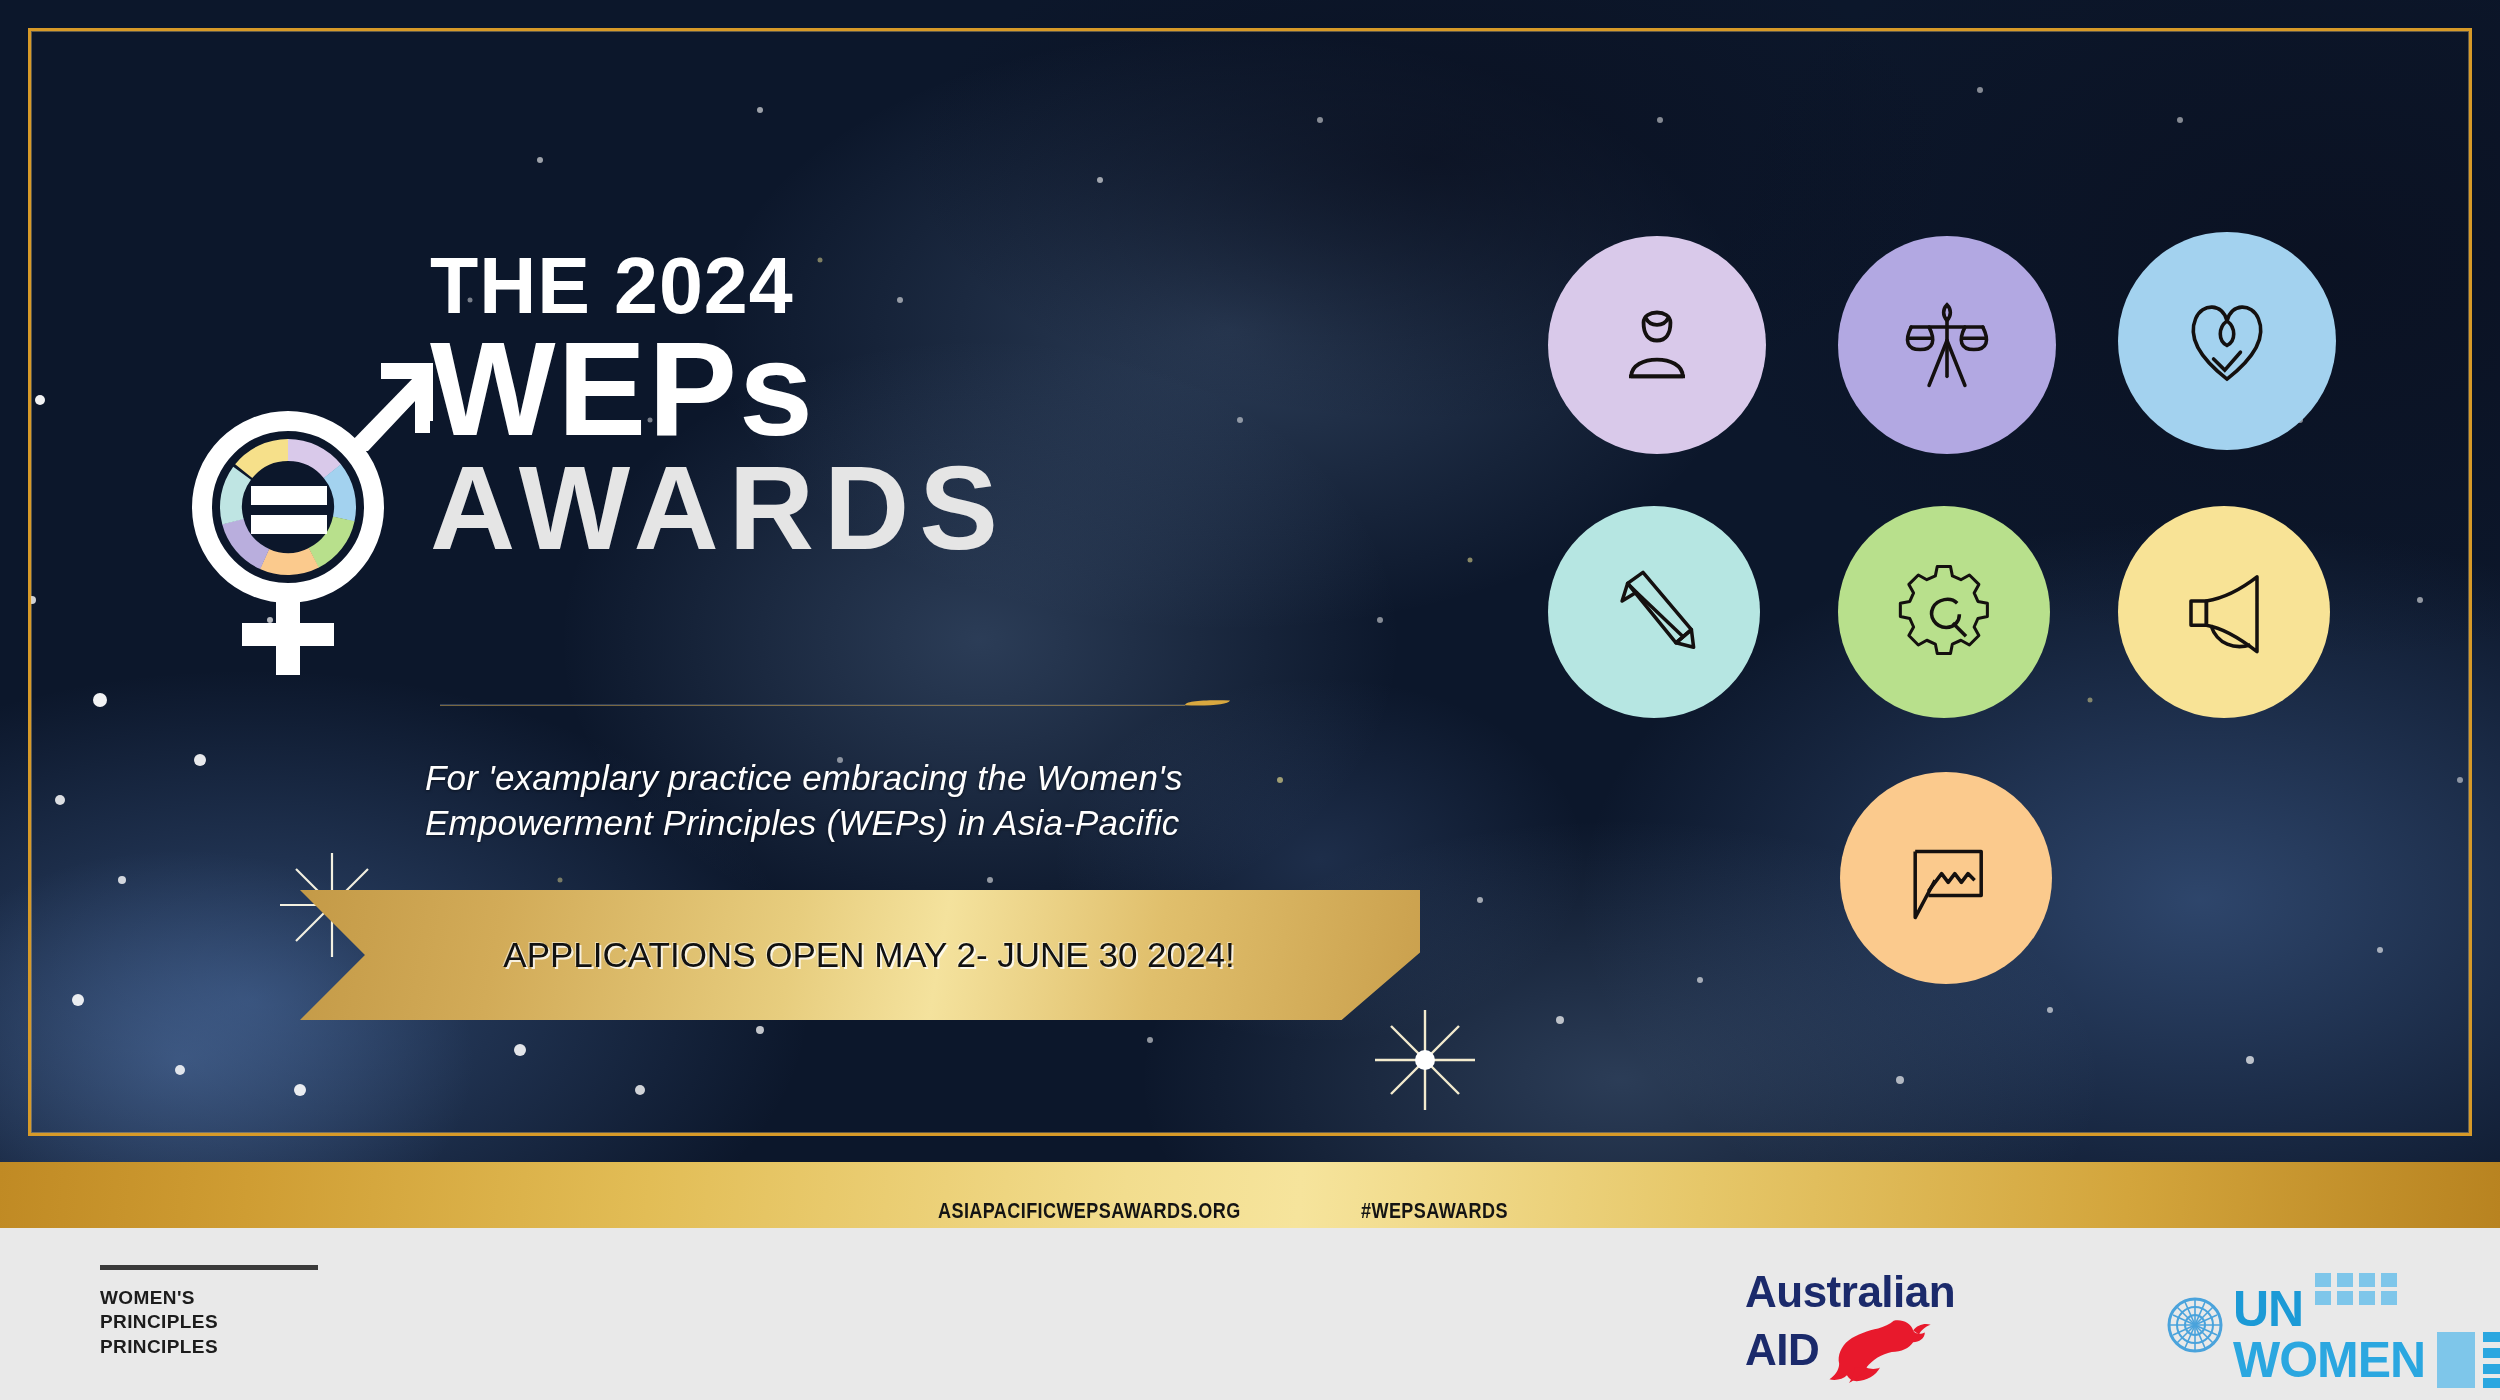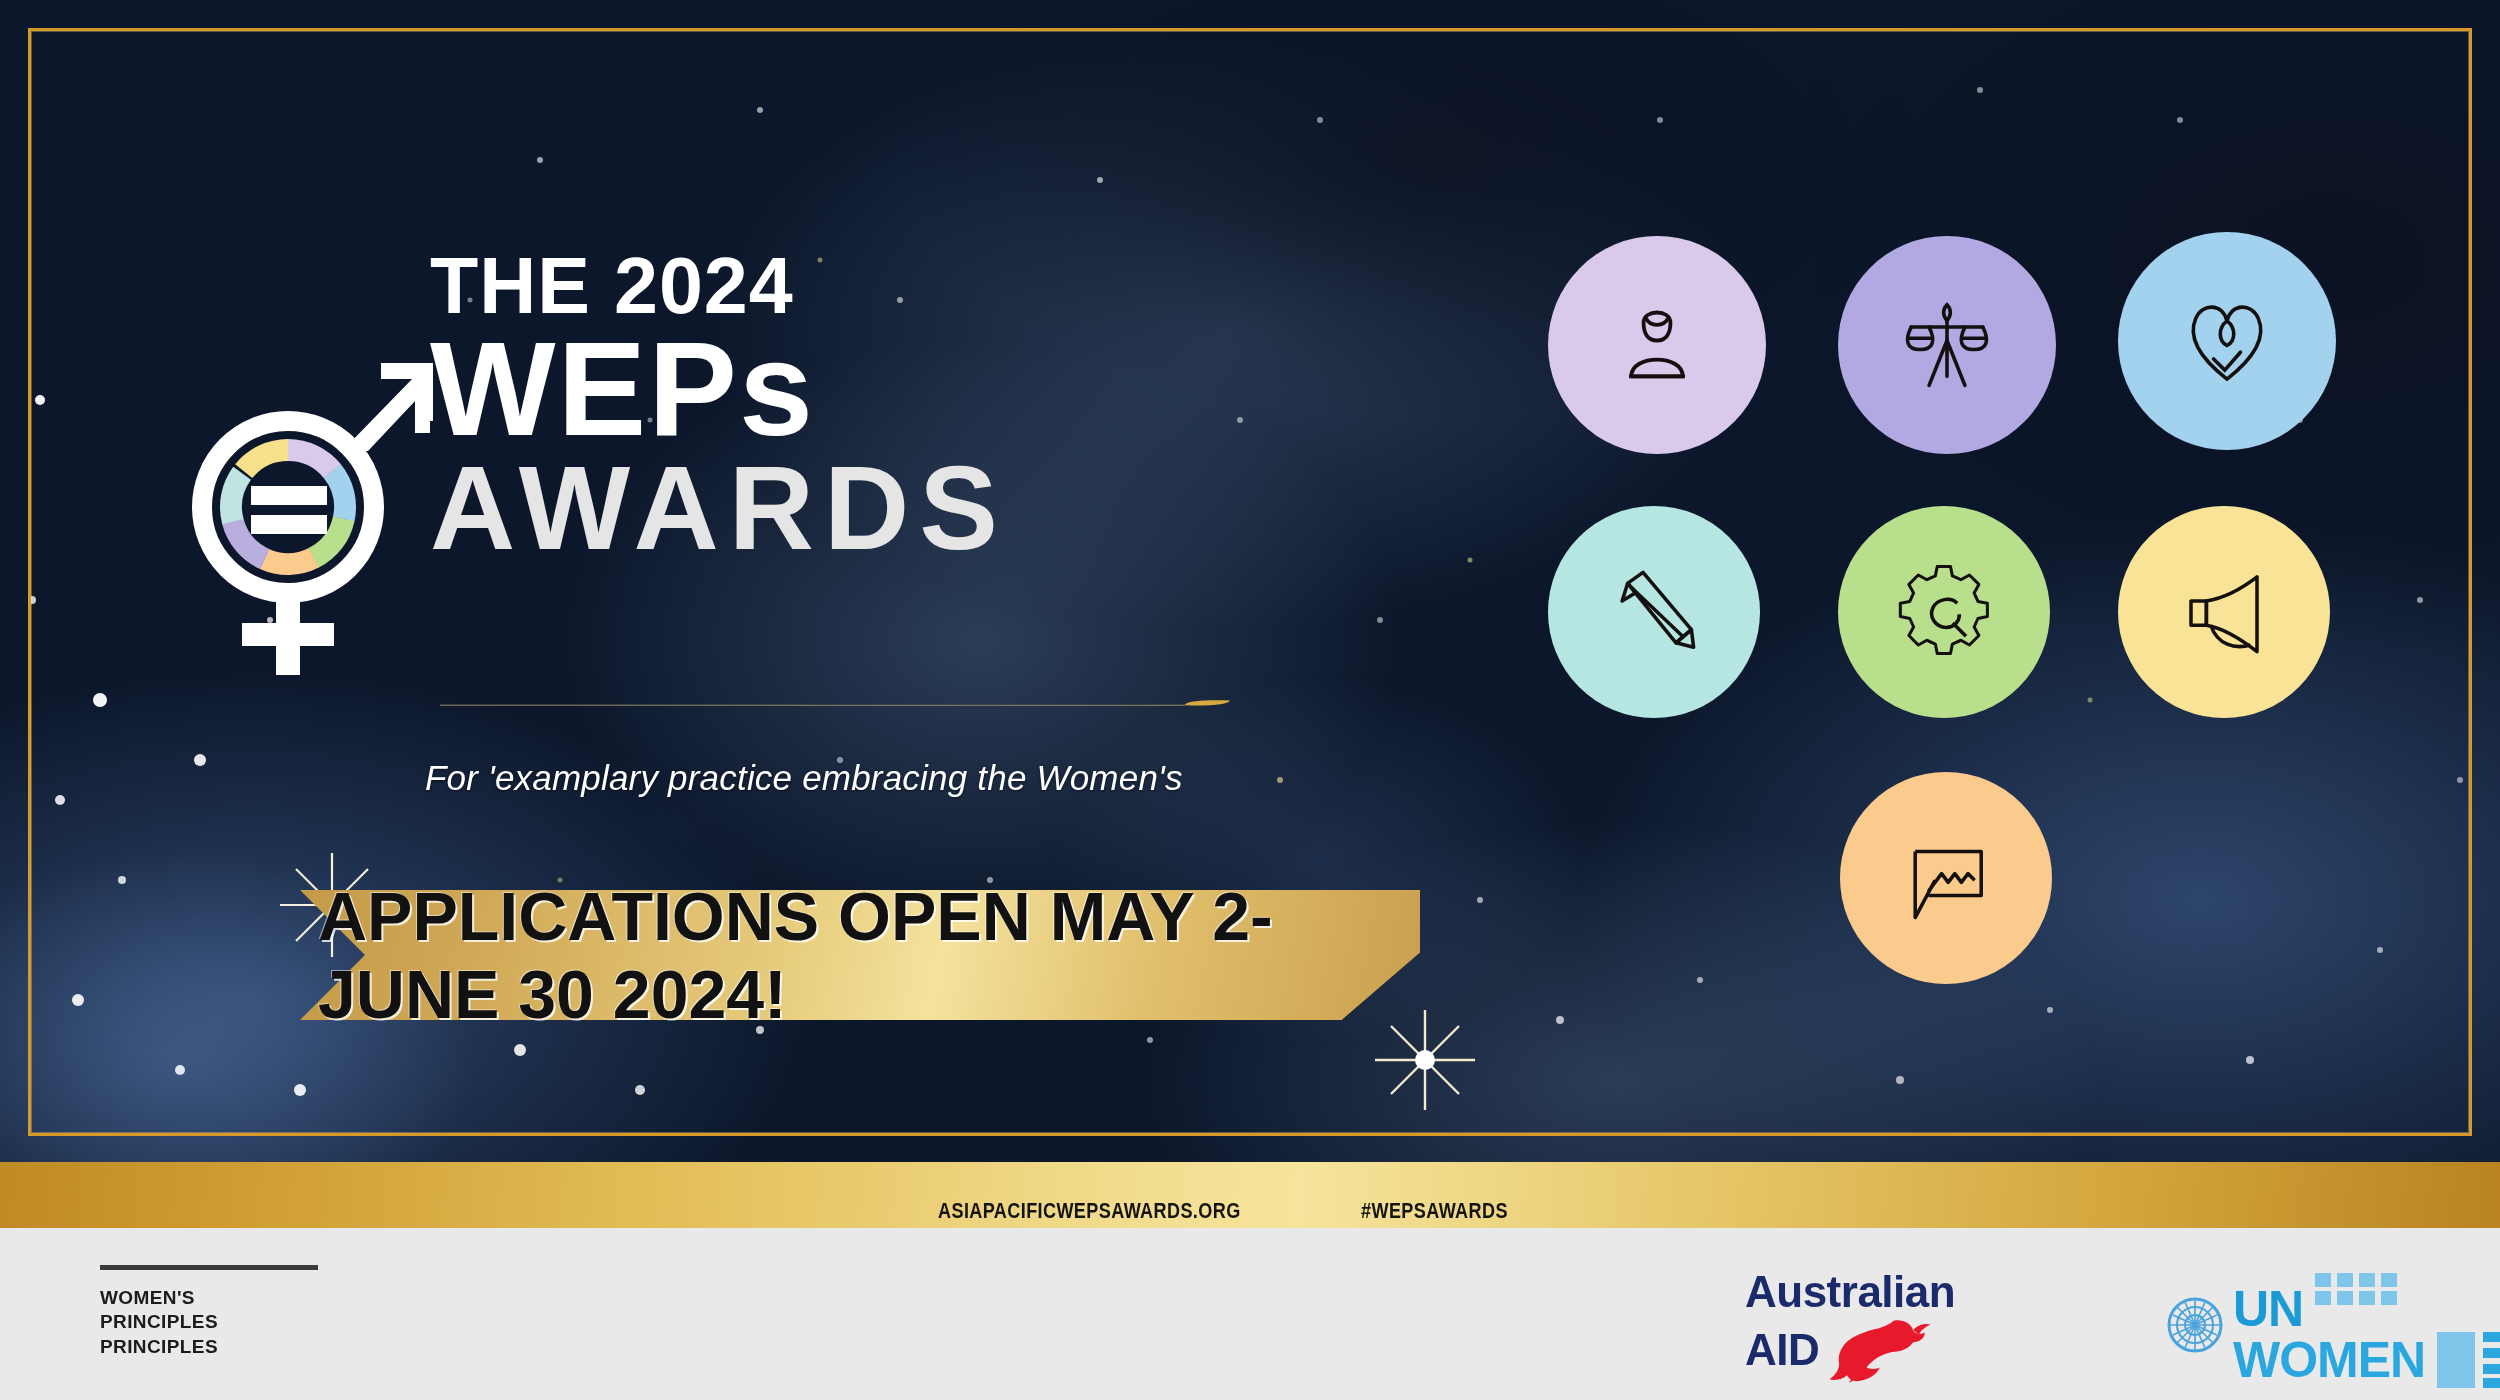--- a/index.html
+++ b/index.html
@@ -74,21 +74,21 @@
   .ribbon{
     position:absolute;left:300px;top:890px;width:1120px;height:130px;
     background:linear-gradient(100deg,#c49a47 0%,#d2ab58 18%,#e7cd7e 44%,#f4e29d 57%,#e0bf6c 76%,#caa04d 100%);
     clip-path:polygon(0 0,100% 0,100% 100%,0 100%,0 100%,6.5% 50%,0 0);
     -webkit-clip-path:polygon(0 0, 100% 0, 100% 48%, 93% 100%, 6.5% 100%, 0 100%, 5.8% 50%, 0 0);
     clip-path:polygon(0 0, 100% 0, 100% 48%, 93% 100%, 6.5% 100%, 0 100%, 5.8% 50%, 0 0);
   }
   .ribbon-text{
     position:absolute;left:300px;top:890px;width:1120px;height:130px;
     display:flex;align-items:center;justify-content:center;
-    font-size:68px;font-weight:700;color:#111111;letter-spacing:0px;
+    font-size:35px;font-weight:400;color:#111111;letter-spacing:0px;
     text-shadow:2px 2px 0 rgba(255,255,255,.8),-1px -1px 0 rgba(255,255,255,.5);
     padding-left:18px;
   }
   .sparkle{position:absolute;pointer-events:none;}
 
   
   .circle{
     position:absolute;border-radius:50%;
     display:flex;align-items:center;justify-content:center;
   }
@@ -242,20 +242,21 @@
   </div>
 
   <svg class="rule" viewBox="0 0 790 40" preserveAspectRatio="none">
     <line x1="0" y1="26" x2="745" y2="26" stroke="#e2b455" stroke-width="4"></line>
     <line x1="0" y1="22" x2="745" y2="22" stroke="#2a3f63" stroke-width="3"></line>
     <path d="M745 26 C745 6 762 -2 790 2 C788 22 772 30 745 26 Z" fill="#d9a83f"></path>
   </svg>
 
   <div class="tagline">
     <div class="l1">For 'examplary practice embracing the Women's</div>
+    <div class="l2">Empowerment Principles (WEPs) in Asia-Pacific</div>
   </div>
 
   <svg class="sparkle" style="left:272px;top:845px;" width="120" height="120" viewBox="0 0 120 120">
     <g stroke="#fffbe8" stroke-width="2.2" opacity=".95">
       <line x1="60" y1="8" x2="60" y2="112"></line>
         <line x1="8" y1="60" x2="112" y2="60"></line>
       <line x1="24" y1="24" x2="96" y2="96"></line>
         <line x1="96" y1="24" x2="24" y2="96"></line>
     </g>
     <circle cx="60" cy="60" r="9" fill="#ffffff"></circle>

